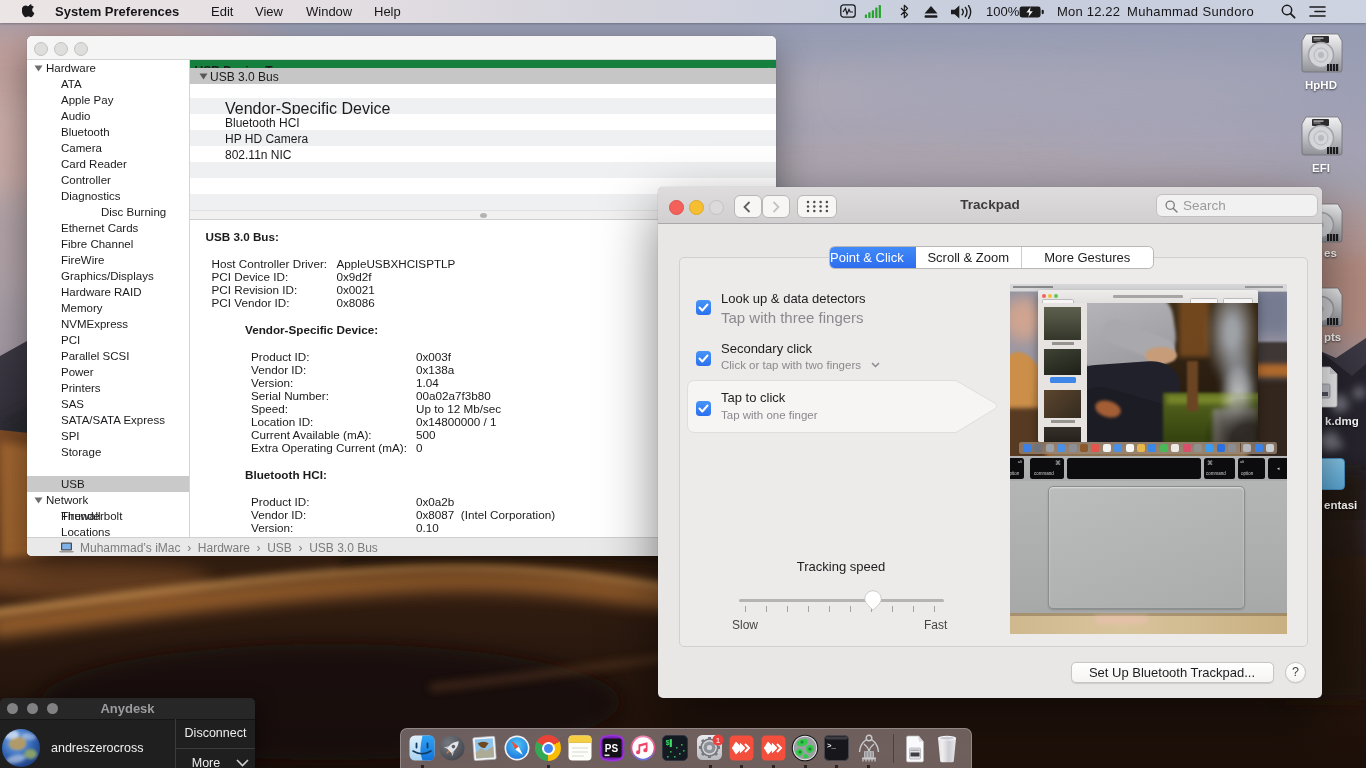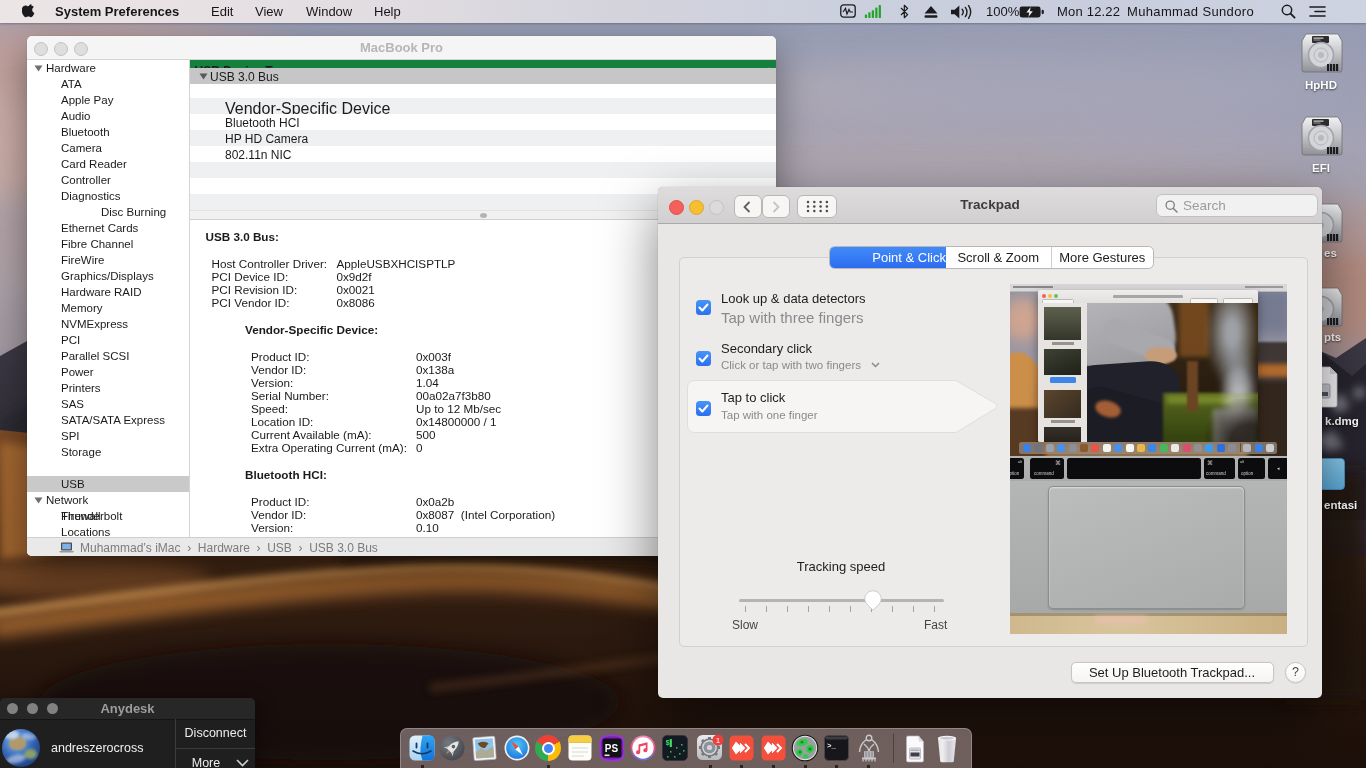--- a/index.html
+++ b/index.html
@@ -135,21 +135,20 @@
  <div class="a" style="left:1310px;top:458px;width:33px;height:30px;border-radius:4px;background:linear-gradient(180deg,#88cbee,#5eaede);border:0.5px solid #4a90c0;"></div>
  <div class="t" style="left:1324px;top:499px;font-size:11.5px;font-weight:600;color:#fff;text-shadow:0 1px 2px rgba(0,0,0,.65);">entasi</div>
 </div>
 
 <div class="a" id="win1" style="left:27px;top:36px;width:749px;height:520px;border-radius:5px;background:#fff;box-shadow:0 14px 38px rgba(0,0,0,.42),0 0 1px rgba(0,0,0,.35);overflow:hidden;font-size:11.5px;color:#1b1b1d;">
 
  <div class="a" style="left:0;top:0;width:749px;height:23px;background:#f6f5f5;border-bottom:1px solid #d5d4d4;border-radius:5px 5px 0 0;">
    <div class="a" style="left:7px;top:6px;width:12px;height:12px;border-radius:50%;background:#dededd;border:0.5px solid #c3c3c2;"></div>
    <div class="a" style="left:27px;top:6px;width:12px;height:12px;border-radius:50%;background:#dededd;border:0.5px solid #c3c3c2;"></div>
    <div class="a" style="left:47px;top:6px;width:12px;height:12px;border-radius:50%;background:#dededd;border:0.5px solid #c3c3c2;"></div>
-   <div class="t" style="left:0;top:4px;width:749px;text-align:center;font-size:13px;font-weight:600;color:#b7b5b6;">MacBook Pro</div>
  </div>
 
  <div class="a" style="left:0;top:24px;width:162px;height:496px;background:#fff;border-right:1px solid #d4d4d4;line-height:14px;" id="sidebar">
    <div class="a" style="left:0;top:415.5px;width:162px;height:16px;background:#c9c9c9;"></div>
    <svg class="a" style="left:7px;top:4.5px" width="9" height="7">
         <path d="M0.5,0.5 L8.5,0.5 L4.5,6.5 Z" fill="#6e6e70"></path>
       </svg>
    <div class="t" style="left:19px;top:0.5px;">Hardware</div>
    <div class="t" style="left:34px;top:16.5px;">ATA</div>
    <div class="t" style="left:34px;top:32.5px;">Apple Pay</div>
@@ -307,21 +306,21 @@
           <circle cx="5.2" cy="5.2" r="4.1" fill="none" stroke="#7e7d7d" stroke-width="1.3"></circle>
           <path d="M8.4,8.4 L12,12" stroke="#7e7d7d" stroke-width="1.4" stroke-linecap="round"></path>
         </svg>
     <div class="t" style="left:26px;top:2.5px;font-size:13.5px;color:#9c9b9b;">Search</div>
   </div>
  </div>
 
  <div class="a" style="left:21px;top:69.5px;width:627px;height:388px;background:#edebe9;border:0.5px solid #d2d0cf;border-radius:5px;"></div>
 
  <div class="a" style="left:171px;top:58.5px;width:323px;height:21px;border:0.5px solid #b9b7b6;border-radius:5.5px;background:#fff;overflow:hidden;display:flex;font-size:13px;">
-   <div style="width:116px;background:linear-gradient(180deg,#418bf9,#2e6ef0);background:linear-gradient(180deg,#418bf9,#2d6cef);color:#fff;text-align:right;line-height:21px;">Point &amp; Click</div>
+   <div style="width:86px;background:linear-gradient(180deg,#418bf9,#2e6ef0);background:linear-gradient(180deg,#418bf9,#2d6cef);color:#fff;text-align:left;line-height:21px;">Point &amp; Click</div>
    <div style="width:104.5px;color:#1d1d1f;text-align:center;line-height:21px;border-right:1px solid #d0cecd;">Scroll &amp; Zoom</div>
    <div style="flex:1;color:#1d1d1f;text-align:center;line-height:21px;">More Gestures</div>
  </div>
 
  <svg class="a" style="left:28px;top:192px" width="316" height="55" viewBox="0 0 316 55">
       <path d="M9,1.5 L270,1.5 L309.5,24.5 Q312.5,27 309.5,29.5 L270,53.5 L9,53.5 Q1.5,53.5 1.5,46 L1.5,9 Q1.5,1.5 9,1.5 Z" fill="#f7f5f3" stroke="#e0dedc" stroke-width="1"></path>
     </svg>
 
  <div class="a" style="left:38px;top:113px;width:15px;height:15px;border-radius:3.5px;background:linear-gradient(180deg,#4795f7,#2a70ee);"><svg width="15" height="15" viewBox="0 0 15 15">
         <path d="M3.5,7.5 L6.3,10.5 L11.5,4.5" fill="none" stroke="#fff" stroke-width="2" stroke-linecap="round" stroke-linejoin="round"></path>

